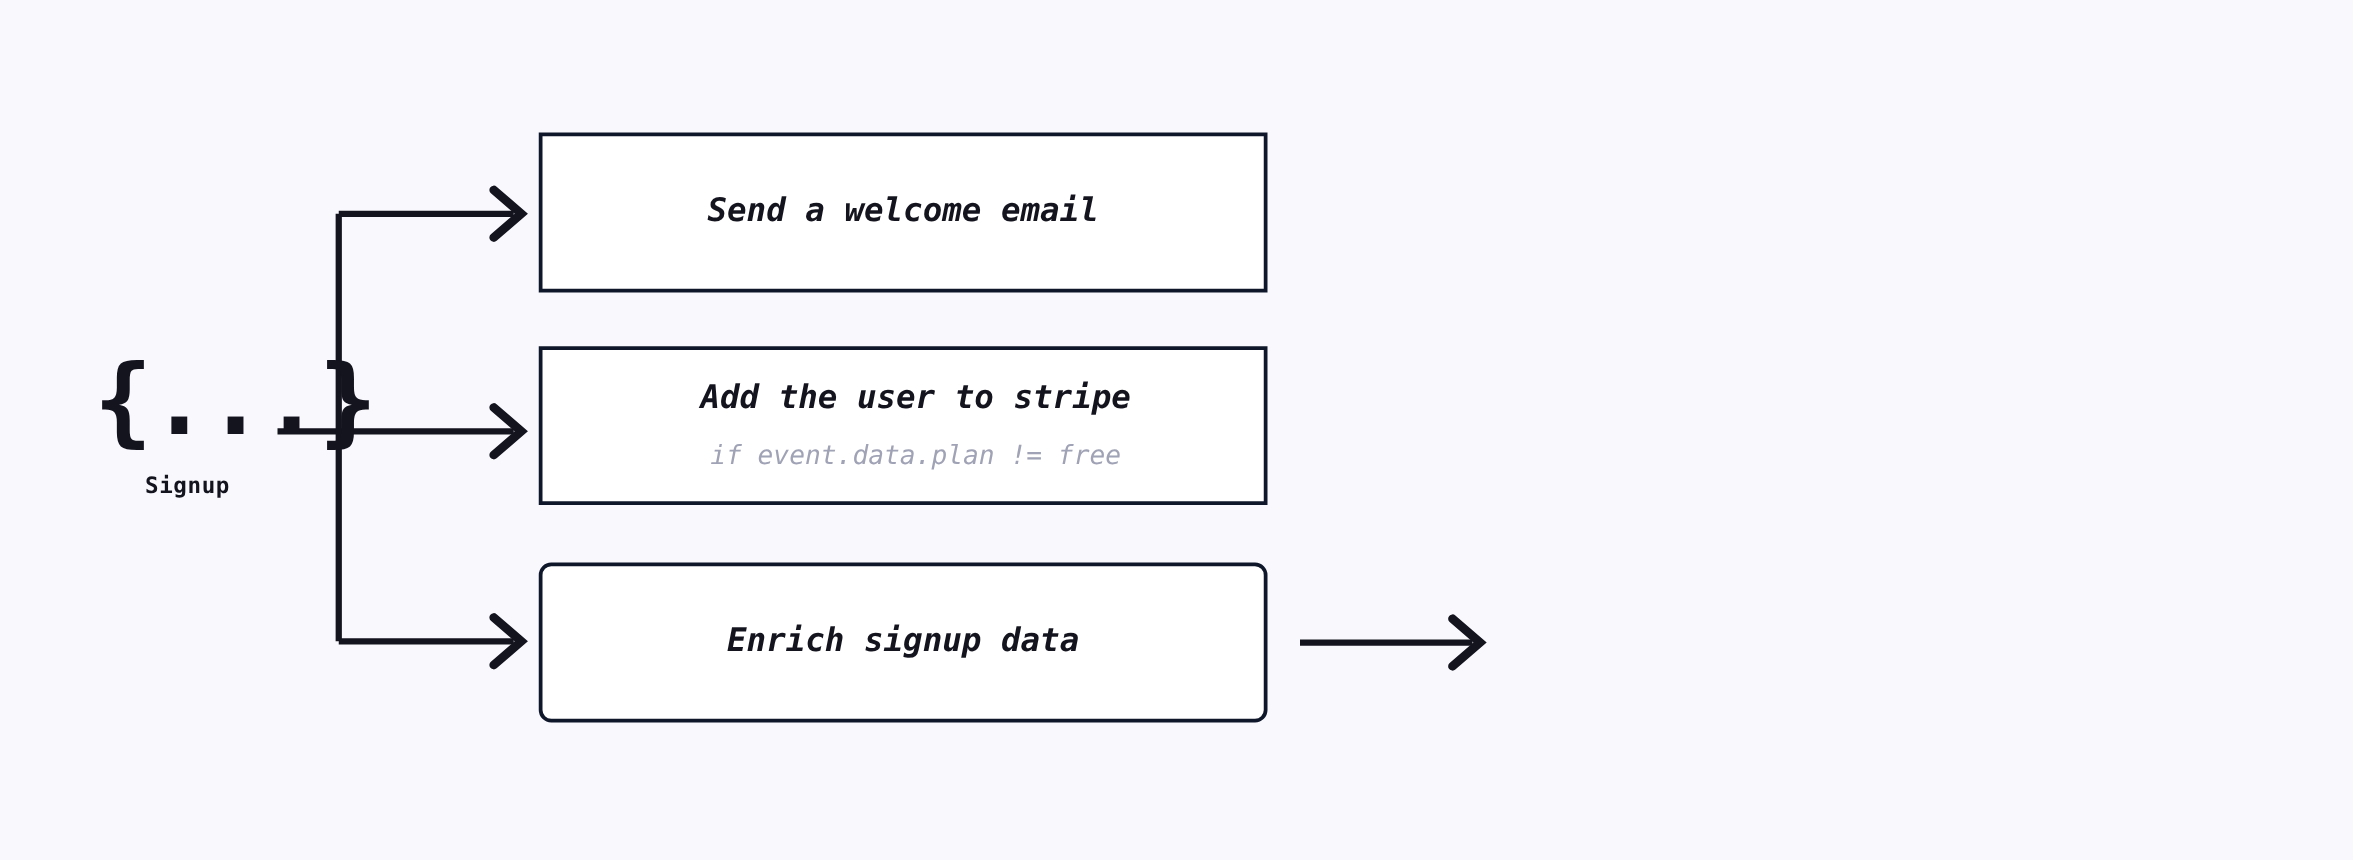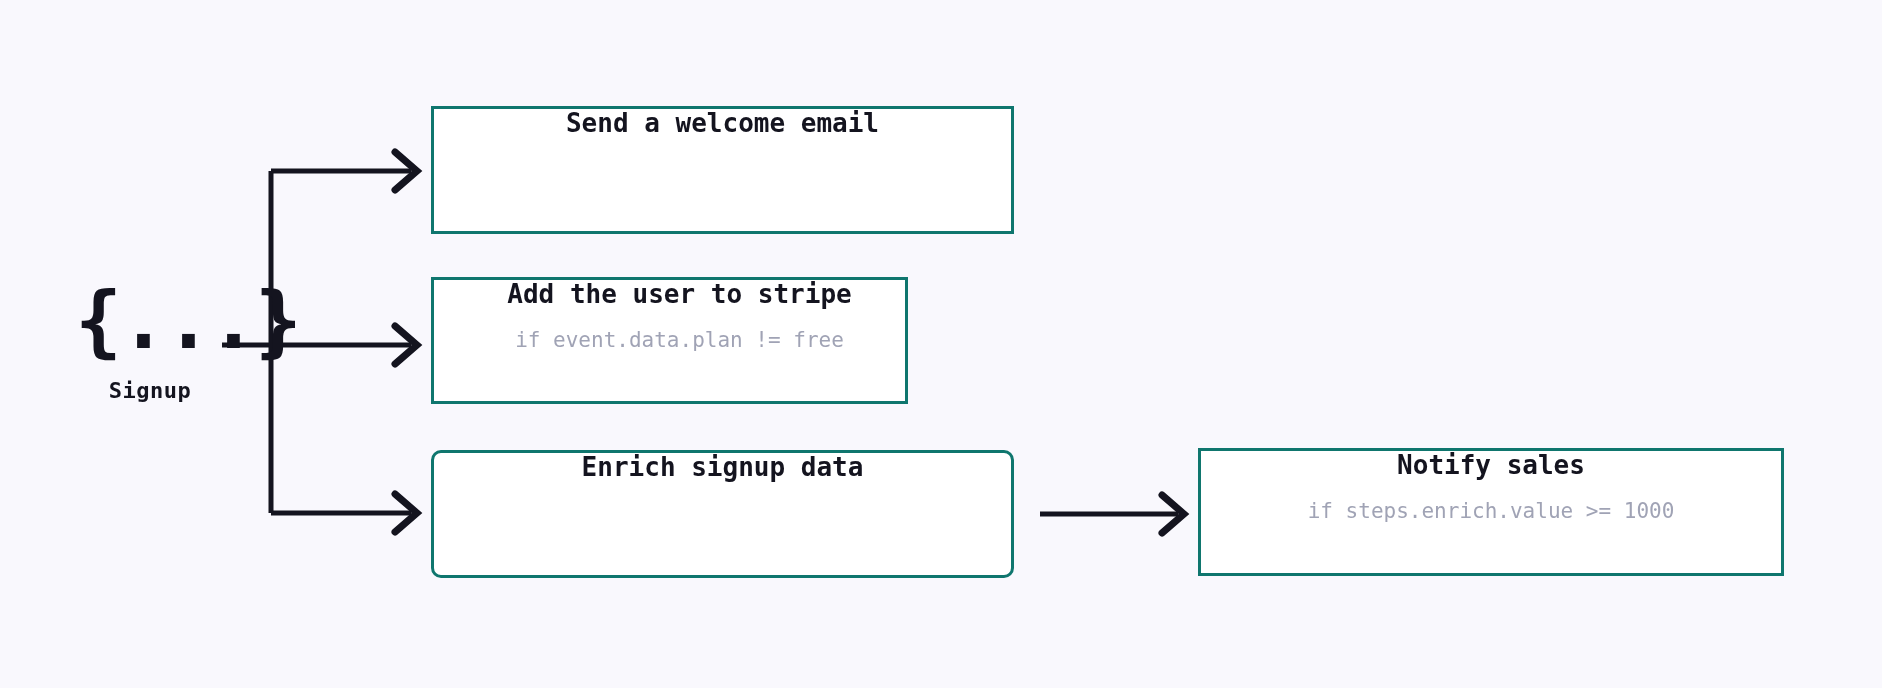--- a/index.html
+++ b/index.html
@@ -41,36 +41,37 @@
     font-size: 78px;
     font-weight: bold;
     line-height: 1.0;
     color: #14141f;
     letter-spacing: -2px;
     white-space: nowrap;
   }
   .trigger-label {
     margin-top: 18px;
     font-family: "DejaVu Sans Mono", "Liberation Mono", monospace;
-    font-size: 22px;
+    font-size: 18px;
     font-weight: bold;
     color: #14141f;
     letter-spacing: 0.5px;
   }
 
   
   .step {
     position: absolute;
     box-sizing: border-box;
     background: #ffffff;
-    border: 3px solid #0f766e;
+    border: 3px solid #0f172a;
     display: flex;
     flex-direction: column;
     align-items: center;
-    justify-content: flex-start;
+    justify-content: center;
+    font-style: italic;
   }
   .step-title {
     font-family: "DejaVu Sans Mono", "Liberation Mono", monospace;
     font-size: 26px;
     font-weight: bold;
     color: #14141f;
     letter-spacing: 0px;
     white-space: nowrap;
     line-height: 1.15;
   }
@@ -79,21 +80,21 @@
     font-family: "DejaVu Sans Mono", "Liberation Mono", monospace;
     font-size: 21px;
     font-weight: normal;
     color: #a0a3b5;
     white-space: nowrap;
     line-height: 1.15;
   }
   .step-cond:empty { display: none; }
 
   #step-welcome  { left: 431px;  top: 106px; width: 583px; height: 128px; }
-  #step-stripe   { left: 431px;  top: 277px; width: 477px; height: 127px; padding-left: 20px; }
+  #step-stripe   { left: 431px;  top: 277px; width: 583px; height: 127px; padding-left: 20px; }
   #step-enrich   { left: 431px;  top: 450px; width: 583px; height: 128px; border-radius: 10px; }
   #step-notify   { left: 1198px; top: 448px; width: 586px; height: 128px; }
 </style>
 </head>
 <body>
 
 <div id="canvas">
 
   <svg id="wires" viewBox="0 0 1882 688" width="1882" height="688" xmlns="http://www.w3.org/2000/svg">
     <g fill="none" stroke="#14141f" stroke-width="5" stroke-linecap="butt" stroke-linejoin="miter">
@@ -131,18 +132,14 @@
   <div class="step" id="step-stripe">
     <div class="step-title">Add the user to stripe</div>
     <div class="step-cond">if event.data.plan != free</div>
   </div>
 
   <div class="step" id="step-enrich">
     <div class="step-title">Enrich signup data</div>
 
   </div>
 
-  <div class="step" id="step-notify">
-    <div class="step-title">Notify sales</div>
-    <div class="step-cond">if steps.enrich.value &gt;= 1000</div>
-  </div>
 
 </div>
 
 </body></html>

